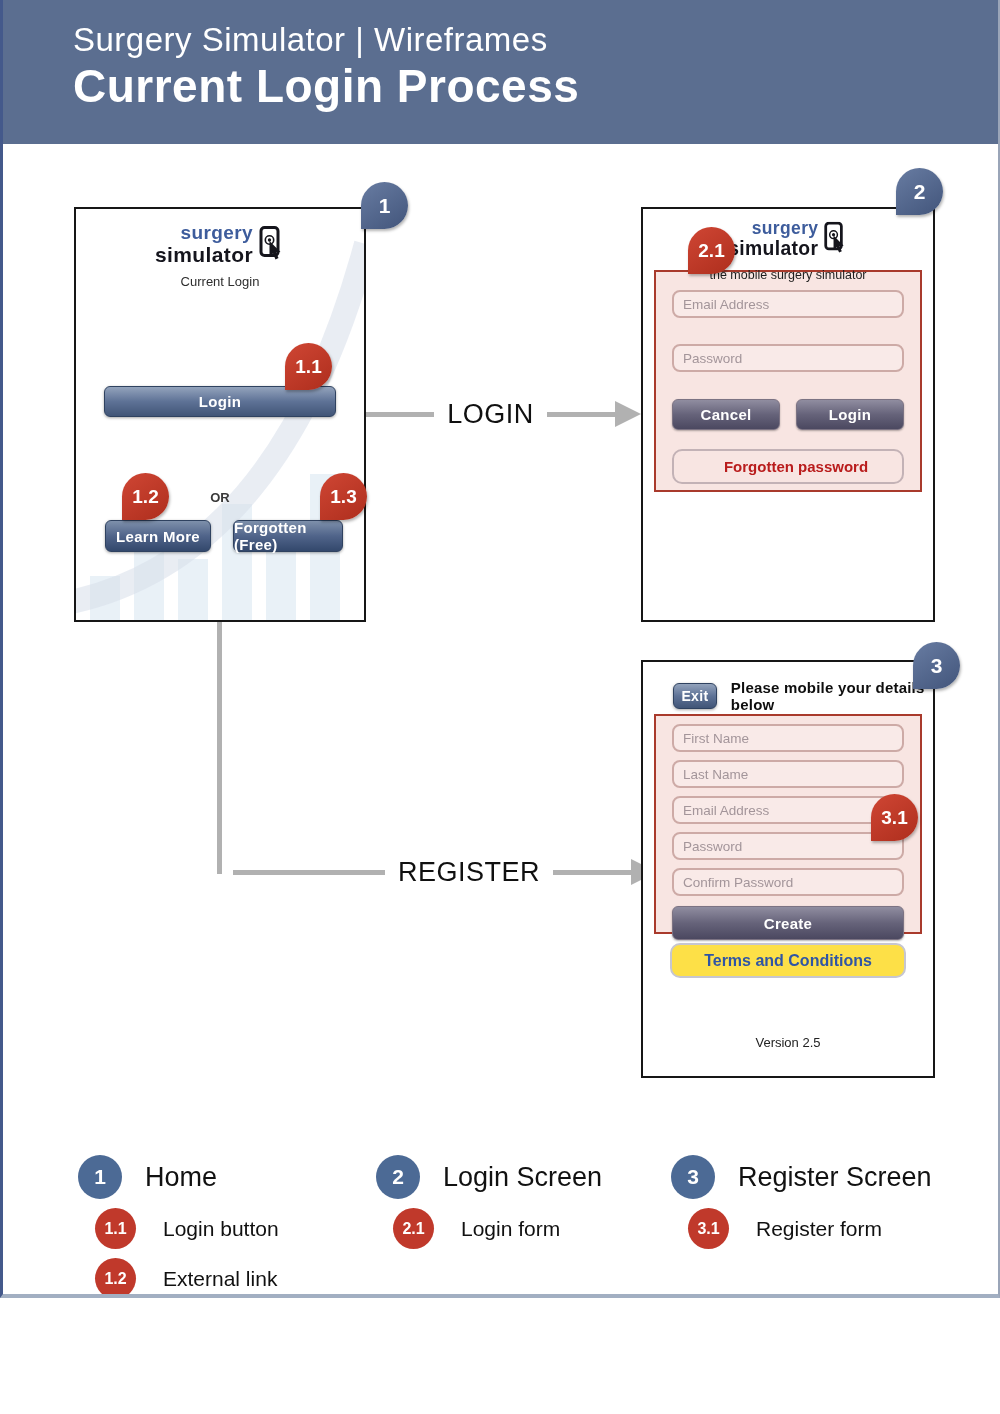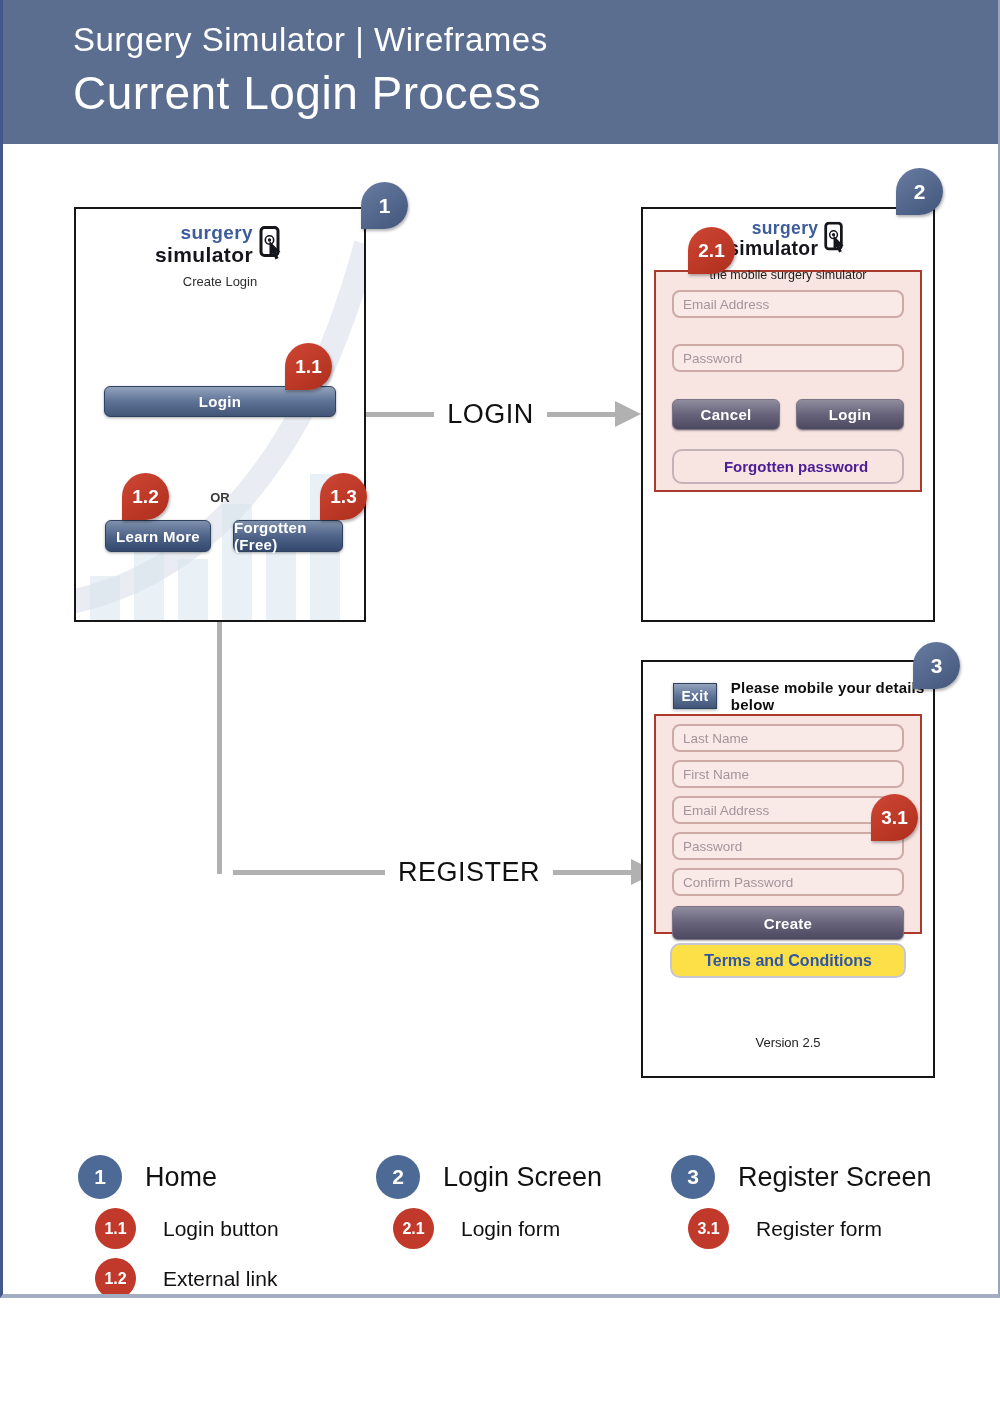--- a/index.html
+++ b/index.html
@@ -9,21 +9,21 @@
     position:relative; width:1000px; height:1298px; background:#ffffff; overflow:hidden;
     border-left:3px solid #44598b; border-right:2px solid #9aa5b8; border-bottom:4px solid #a2afc2;
   }
 
   
   .header {
     position:absolute; top:0; left:0; right:0; height:144px;
     background:var(--header-bg,#5b6e90); color:#fff; padding:21px 0 0 70px;
   }
   .header .sub { font-size:33px; font-weight:400; letter-spacing:.5px; }
-  .header .main { font-size:46px; font-weight:400; letter-spacing:.5px; margin-top:7px; }
+  .header .main { font-size:46px; font-weight:700; letter-spacing:.5px; }
 
   
   .screen { position:absolute; background:#fff; border:2px solid #161616; z-index:1; }
   #screen1 { left:71px;  top:207px; width:292px; height:415px; overflow:hidden; }
   #screen2 { left:638px; top:207px; width:294px; height:415px; }
   #screen3 { left:638px; top:660px; width:294px; height:418px; }
   .wm { position:absolute; inset:0; z-index:0; }
   .screen .rel { position:relative; z-index:1; }
 
   
@@ -65,29 +65,29 @@
     display:block; width:100%; height:25px; border:2px solid #cdaaa6; border-radius:8px;
     background:rgba(255,255,255,.22); font-size:13.5px; padding:12px 9px; color:#333;
     font-family:"Liberation Sans", sans-serif; outline:none;
   }
   .pinput::placeholder { color:#a3959a; }
   #s2-email { margin-bottom:26px; }
   #s2-pass  { margin-bottom:27px; }
   .btn-row  { display:flex; gap:16px; height:31px; margin-bottom:19px; }
   .btn-row .btn-dark { flex:1; }
   .btn-ghost-pink {
-    height:35px; border:2px solid #c3b2b6; border-radius:10px; color:#4c1d95;
+    height:35px; border:2px solid #c3b2b6; border-radius:10px; color:#b91c1c;
     font-weight:bold; font-size:15px; display:flex; align-items:center; justify-content:center;
     background:transparent;
     padding-left:16px;
   }
   .field3 { margin-bottom:8px; }
   #s3-create { height:34px; margin-top:10px; }
   .exit-row { display:flex; align-items:center; margin:17px 0 0 30px; }
-  #s3-exit { width:52px; height:26px; font-size:14px; border-radius:0; }
+  #s3-exit { width:52px; height:26px; font-size:14px; border-radius:6px; }
   .details-heading { font-size:15px; font-weight:bold; color:#0e0e0e; margin-left:14px; letter-spacing:.2px; }
   #s3-terms {
     position:absolute; left:27px; right:27px; top:281px; height:35px; background:#fde047;
     border:2px solid #c6c6d0; border-radius:10px; color:#2f55a5; font-weight:bold; font-size:16px;
     display:flex; align-items:center; justify-content:center;
   }
   .version { position:absolute; top:373px; left:0; right:0; text-align:center; font-size:13px; color:#222; }
 
   
   .flow-row { position:absolute; display:flex; height:32px; z-index:0; }
@@ -175,21 +175,21 @@
         <div class="logo-w1">surgery</div>
         <div class="logo-w2">simulator</div>
       </div>
       <svg width="26" height="36" viewBox="0 0 26 36">
         <rect x="2" y="1.5" width="17" height="28" rx="3.5" fill="#fff" stroke="#15151c" stroke-width="3"></rect>
         <circle cx="10.5" cy="14" r="4.2" fill="none" stroke="#15151c" stroke-width="1.6"></circle>
         <circle cx="10.5" cy="14" r="1.7" fill="#15151c"></circle>
         <path d="M10.5 15 L10.5 31 L14 27.5 L16.5 33.5 L19.5 32 L17 26.5 L21.5 26 Z" fill="#15151c"></path>
       </svg>
     </div>
-    <div class="please-login rel">Create Login</div>
+    <div class="please-login rel">Current Login</div>
     <div class="btn btn-blue" id="s1-login">Login</div>
     <div class="or">OR</div>
     <div class="btn btn-blue btn-blue2" id="s1-learn">Learn More</div>
     <div class="btn btn-blue btn-blue2" id="s1-register">Forgotten (Free)</div>
   </div>
 
   <div class="screen" id="screen2">
     <div class="logo rel" style="margin-top:10px; transform:scale(.92); transform-origin:top center;">
       <div class="logo-text">
         <div class="logo-w1">surgery</div>
@@ -213,22 +213,22 @@
       <div class="btn-ghost-pink">Forgotten password</div>
     </div>
   </div>
 
   <div class="screen" id="screen3">
     <div class="exit-row rel">
       <div class="btn btn-blue" id="s3-exit">Exit</div>
       <div class="details-heading">Please mobile your details below</div>
     </div>
     <div class="red-box" id="s3-box">
+      <input class="pinput field3" readonly="" placeholder="First Name" style="">
       <input class="pinput field3" readonly="" placeholder="Last Name" style="">
-      <input class="pinput field3" readonly="" placeholder="First Name" style="">
       <input class="pinput field3" readonly="" placeholder="Email Address" style="">
       <input class="pinput field3" type="password" readonly="" placeholder="Password" style="">
       <input class="pinput field3" type="password" readonly="" placeholder="Confirm Password" style="">
       <div class="btn btn-dark" id="s3-create">Create</div>
     </div>
     <div id="s3-terms">Terms and Conditions</div>
     <div class="version">Version 2.5</div>
   </div>
 
   <div class="pin blue" id="pin-1">1</div>

